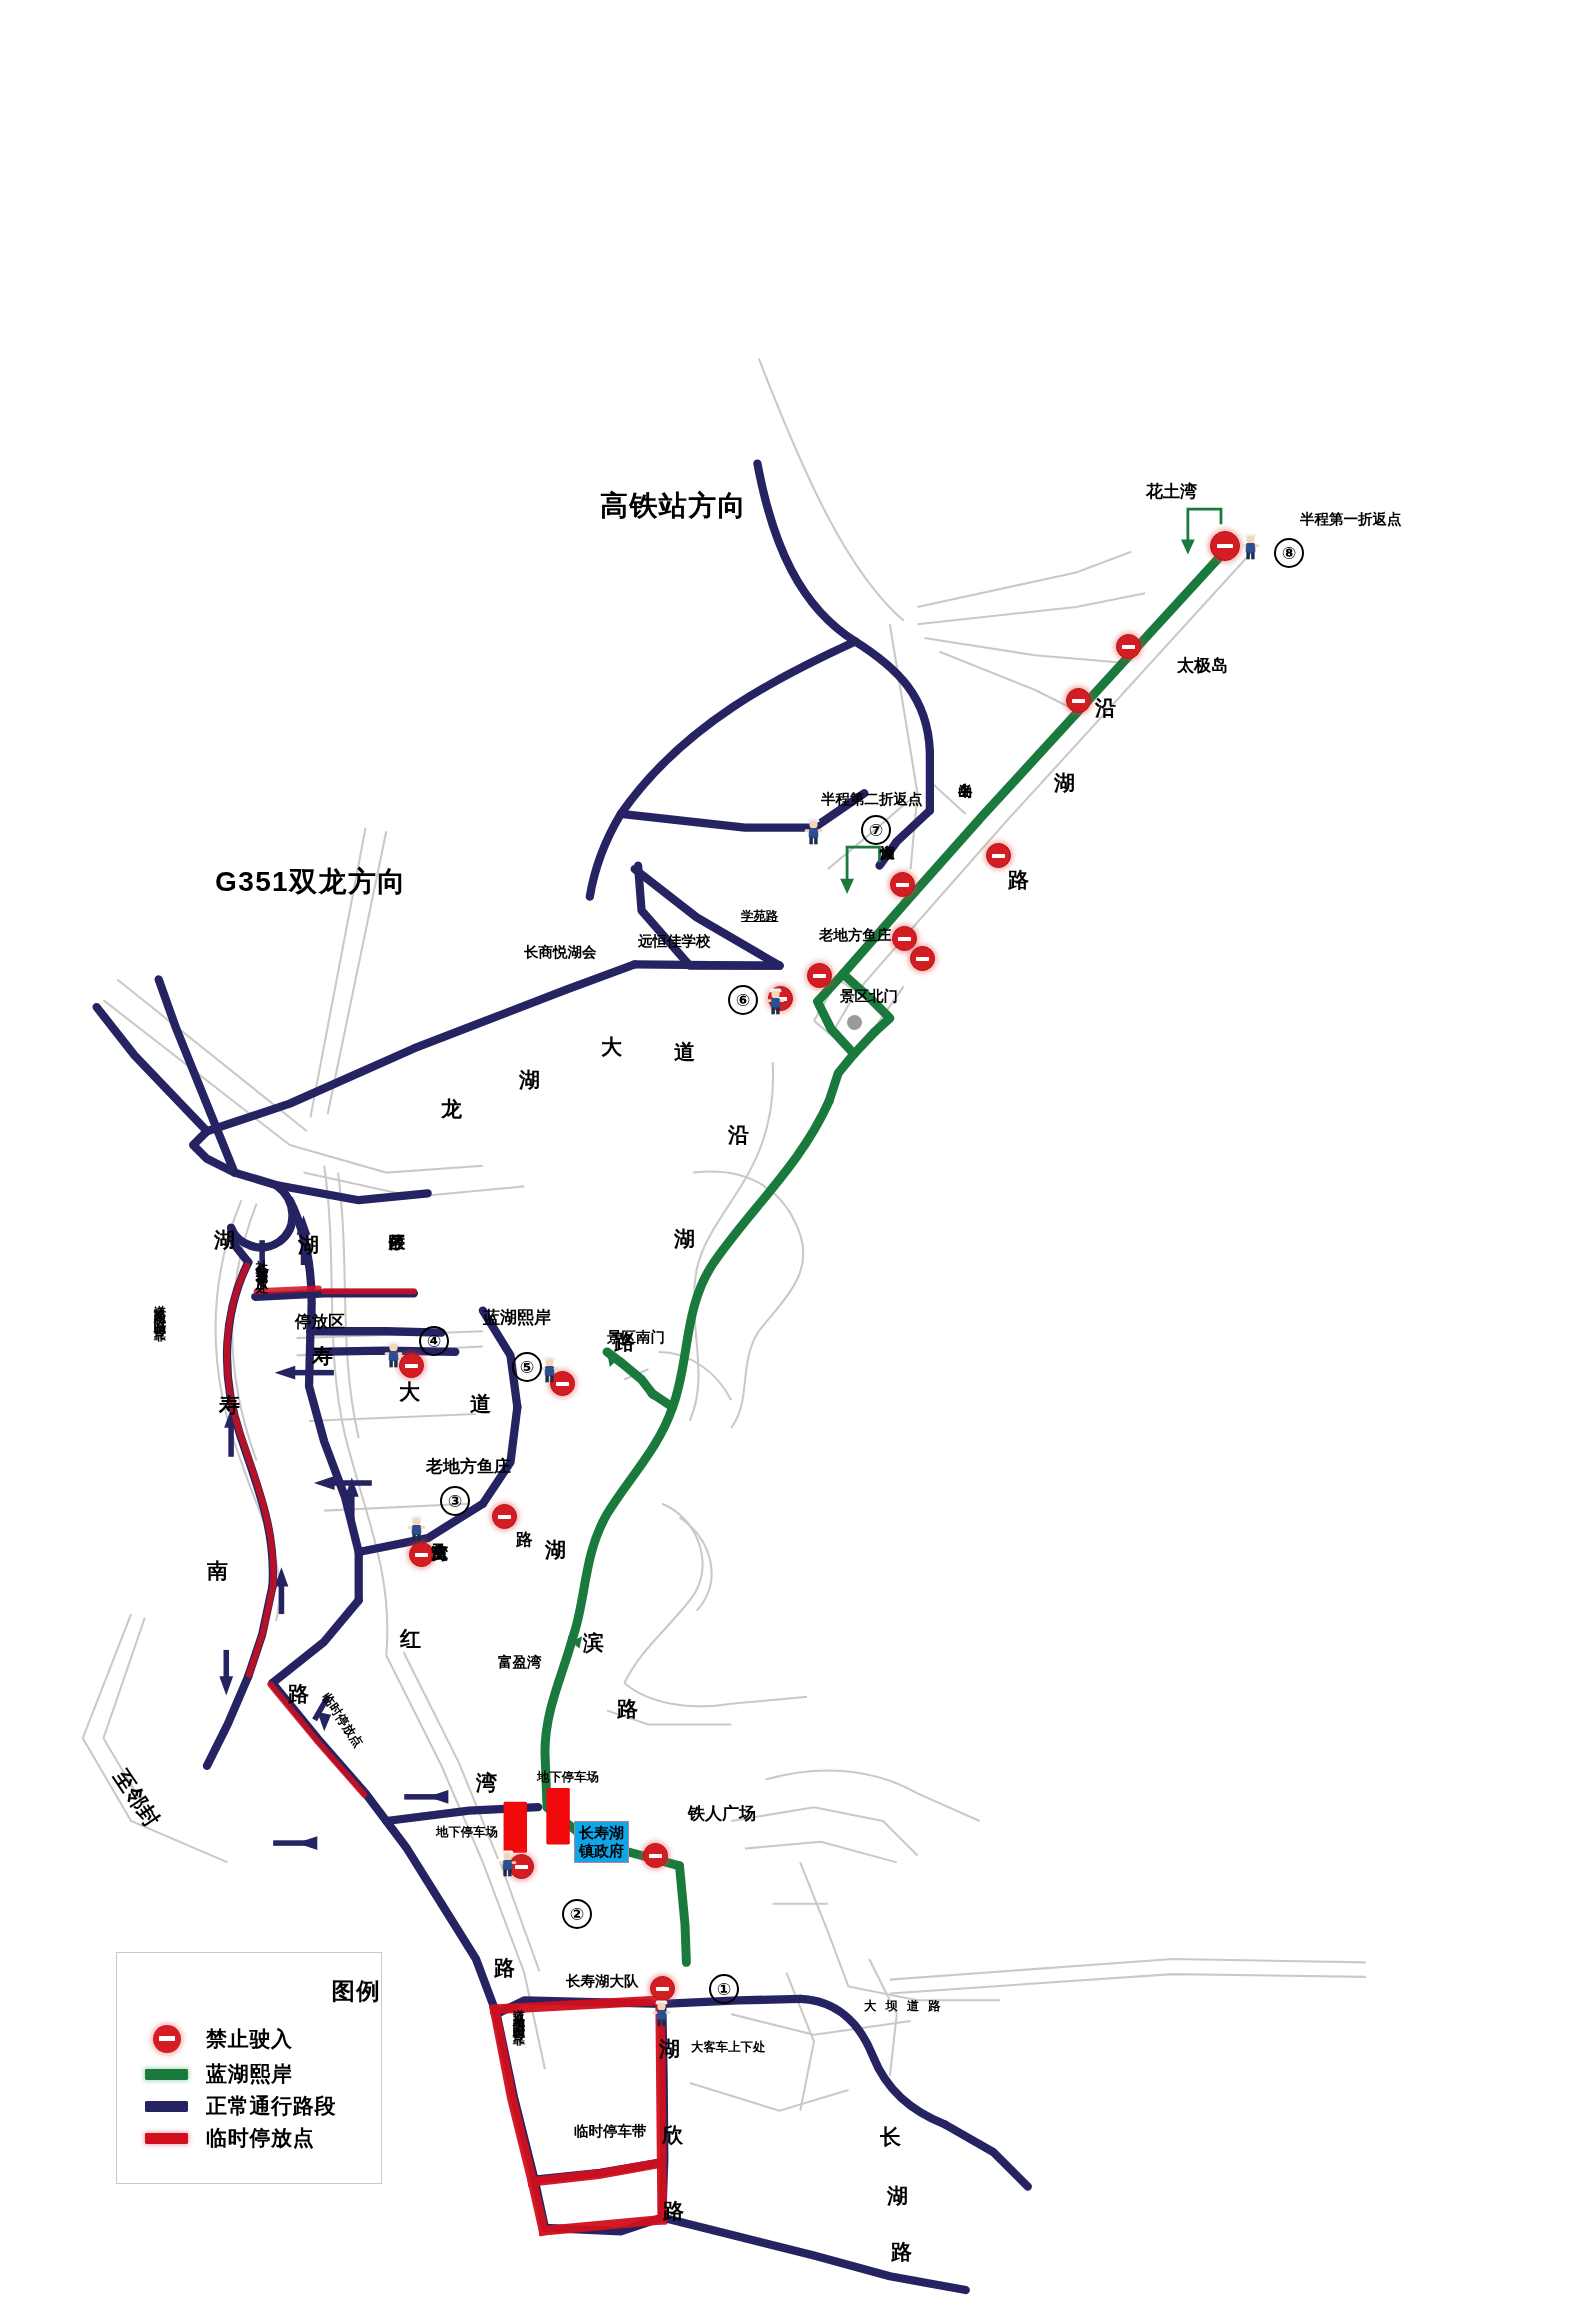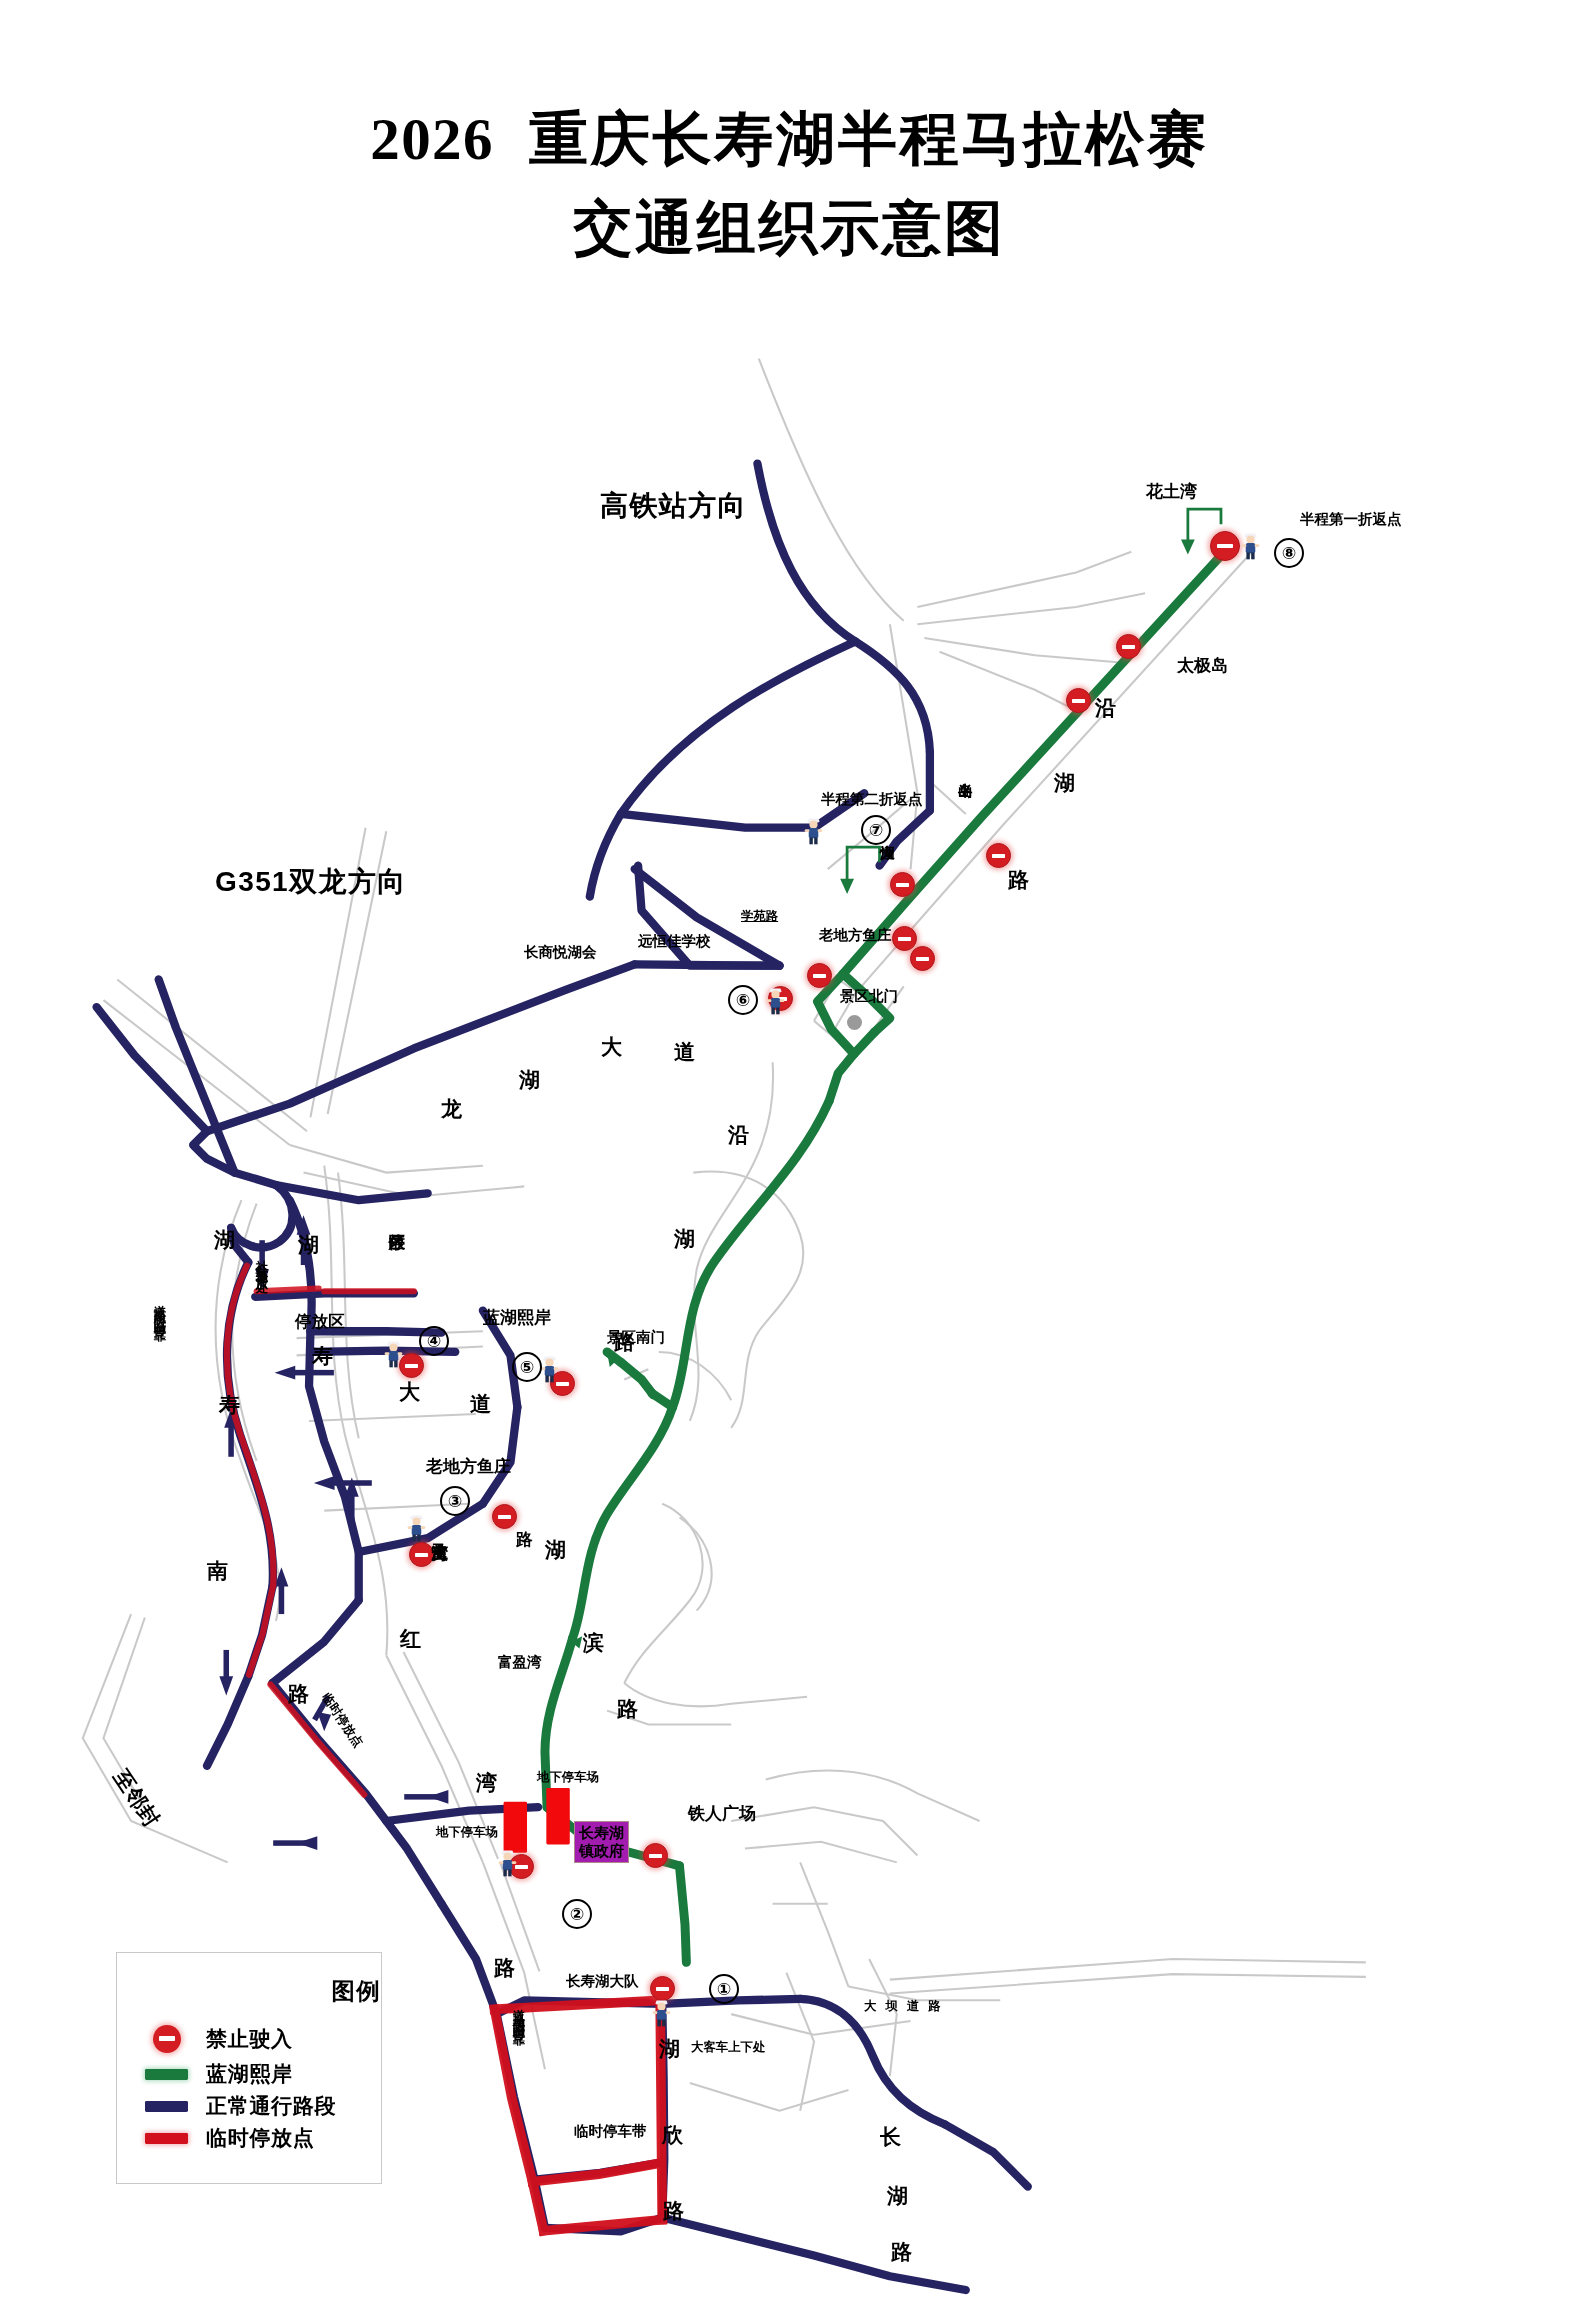--- a/index.html
+++ b/index.html
@@ -76,38 +76,32 @@
     text-align:right;font-size:23.4px;font-weight:700;color:#000;margin:7px 0 12.4px 0;
     letter-spacing:1.4px;
   }
   .legend-row{display:flex;align-items:center;height:39px;padding-left:28px;}
   .legend-swatch{width:43px;display:flex;justify-content:center;align-items:center;}
   .legend-bar{width:43px;height:10.3px;border-radius:1.4px;}
   .legend-text{font-size:21px;font-weight:700;color:#000;margin-left:18px;letter-spacing:0.7px;}
 
   
   .boxlbl{
-    position:absolute;border:0.7px solid #b08a8a;background:#a21caf;
+    position:absolute;border:0.7px solid #b08a8a;background:#0ea5e9;
     padding:2.1px 4.1px;font-size:15px;font-weight:700;color:#000;line-height:1.18;
     text-align:center;
   }
   
   .gatedot{position:absolute;width:15px;height:15px;border-radius:50%;background:#9a9a9a;}
 </style>
 </head>
 <body>
 
 <div id="map-root">
 
-  <div class="title-block">
-    <div class="title-line1">
-      <span class="yr">2026</span>&nbsp;&nbsp;<span>重庆长寿湖半程马拉松赛</span>
-    </div>
-    <div class="title-line2">交通组织示意图</div>
-  </div>
 
   <svg class="layer" viewBox="0 0 2289 3362" preserveAspectRatio="none">
     <g fill="none" stroke="#c9c9c9" stroke-width="3">
 
       <path d="M1100,520 C1170,700 1230,830 1310,900"></path>
       <path d="M1330,880 L1560,830 L1640,800"></path>
       <path d="M1330,905 L1560,880 L1660,860"></path>
       <path d="M1340,925 L1500,950 L1620,960"></path>
       <path d="M1362,945 L1500,1000 L1560,1030"></path>
       <path d="M1290,905 L1330,1150 L1320,1260"></path>

